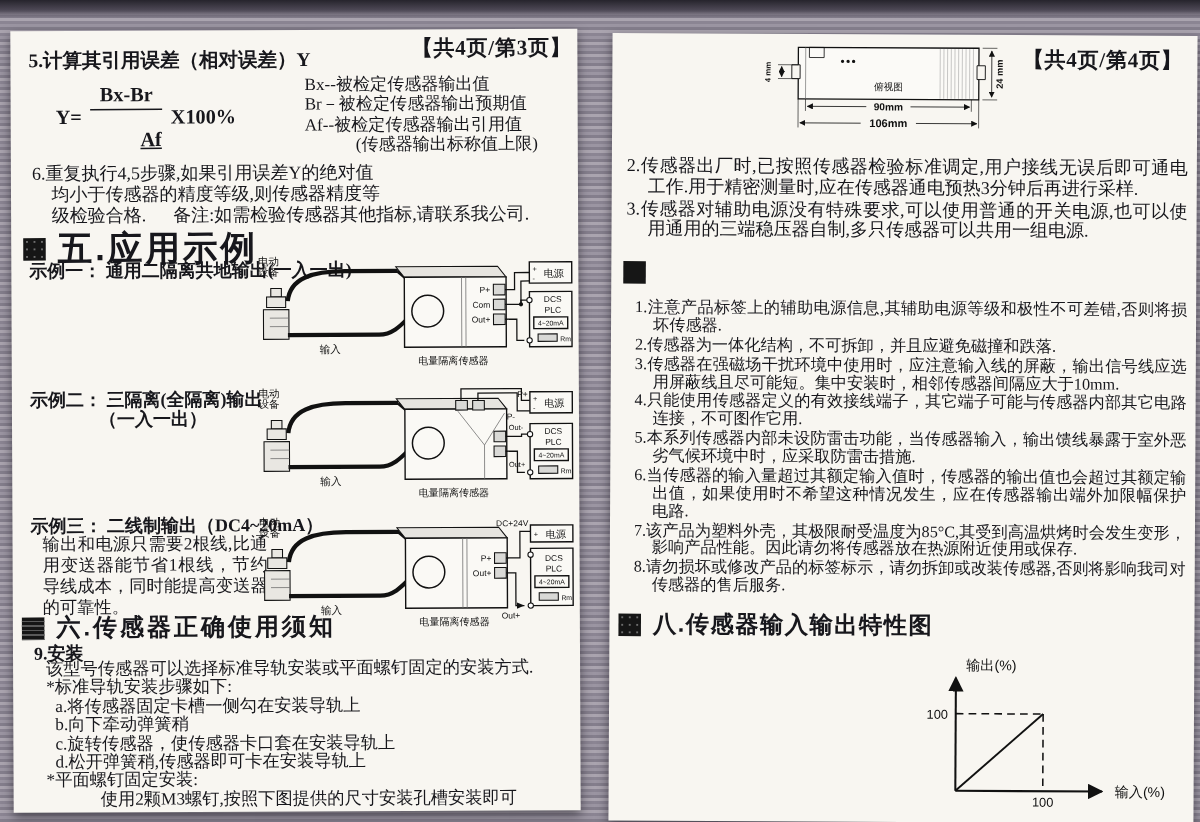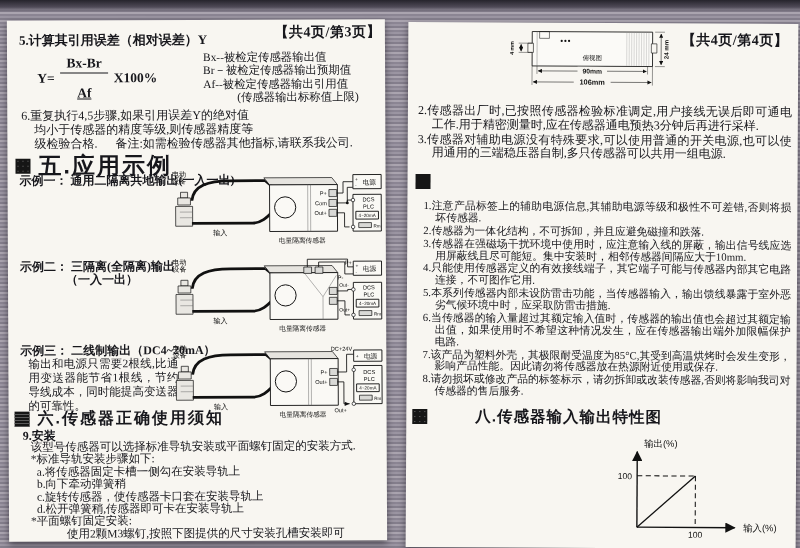--- a/index.html
+++ b/index.html
@@ -12,25 +12,25 @@
   .page{position:absolute;background:#f8f6f1;box-shadow:0 3px 7px rgba(10,8,14,.5);}
   .page3{left:8px;top:20px;width:378px;height:521px;transform:rotate(-.25deg);}
   .page4{left:407px;top:23px;width:390px;height:525px;transform:rotate(.3deg);}
   .abs{position:absolute;}
   .badge{position:absolute;font-weight:bold;font-size:14px;letter-spacing:.5px;white-space:nowrap;}
   .sech{position:absolute;display:flex;align-items:center;gap:8px;}
   .sq{width:15px;height:15px;background:#161616;flex:0 0 auto;}
   .sq.dot{background-color:#161616;background-image:radial-gradient(circle,#6e6e6e 22%,transparent 26%);background-size:5px 5px;}
   .sq.stripe{background-color:#161616;background-image:repeating-linear-gradient(0deg,#5a5a5a 0 1px,transparent 1px 3px);}
   .tt{font-family:"Liberation Sans","DejaVu Sans",sans-serif;font-weight:bold;letter-spacing:2px;white-space:nowrap;}
-  .tt17{font-size:23px;} .tt16{font-size:16px;} .tt15{font-size:15.5px;letter-spacing:1px;margin-left:40px;}
+  .tt17{font-size:23px;} .tt16{font-size:16px;} .tt15{font-size:15.5px;letter-spacing:1px;}
   .t13{font-size:13px;} .t12{font-size:12px;}
   .step5-title{font-weight:bold;}
   .formula{display:flex;align-items:center;gap:6px;font-size:13.5px;font-weight:bold;}
-  .frac{display:inline-block;text-align:center;line-height:1.1;}
+  .frac{display:inline-block;text-align:right;line-height:1.1;}
   .frac .num{display:block;border-bottom:1.5px solid #17171c;padding:0 6px 1px;}
   .frac .den{display:block;padding-top:13px;text-decoration:underline;}
   .legend{line-height:1.18;font-size:11.4px;white-space:nowrap;}
   .legend .ind{padding-left:34px;}
   .step6{font-size:12px;line-height:1.18;white-space:nowrap;}
   .step6 .ind{padding-left:13px;}
   .notegap{margin-left:18px;}
   .ex-title{position:absolute;font-size:12px;font-weight:bold;white-space:nowrap;}
   .ex-sub{position:absolute;font-size:12px;font-weight:bold;}
   .ex-body{position:absolute;width:150px;font-size:11.5px;line-height:1.22;text-align:justify;}

